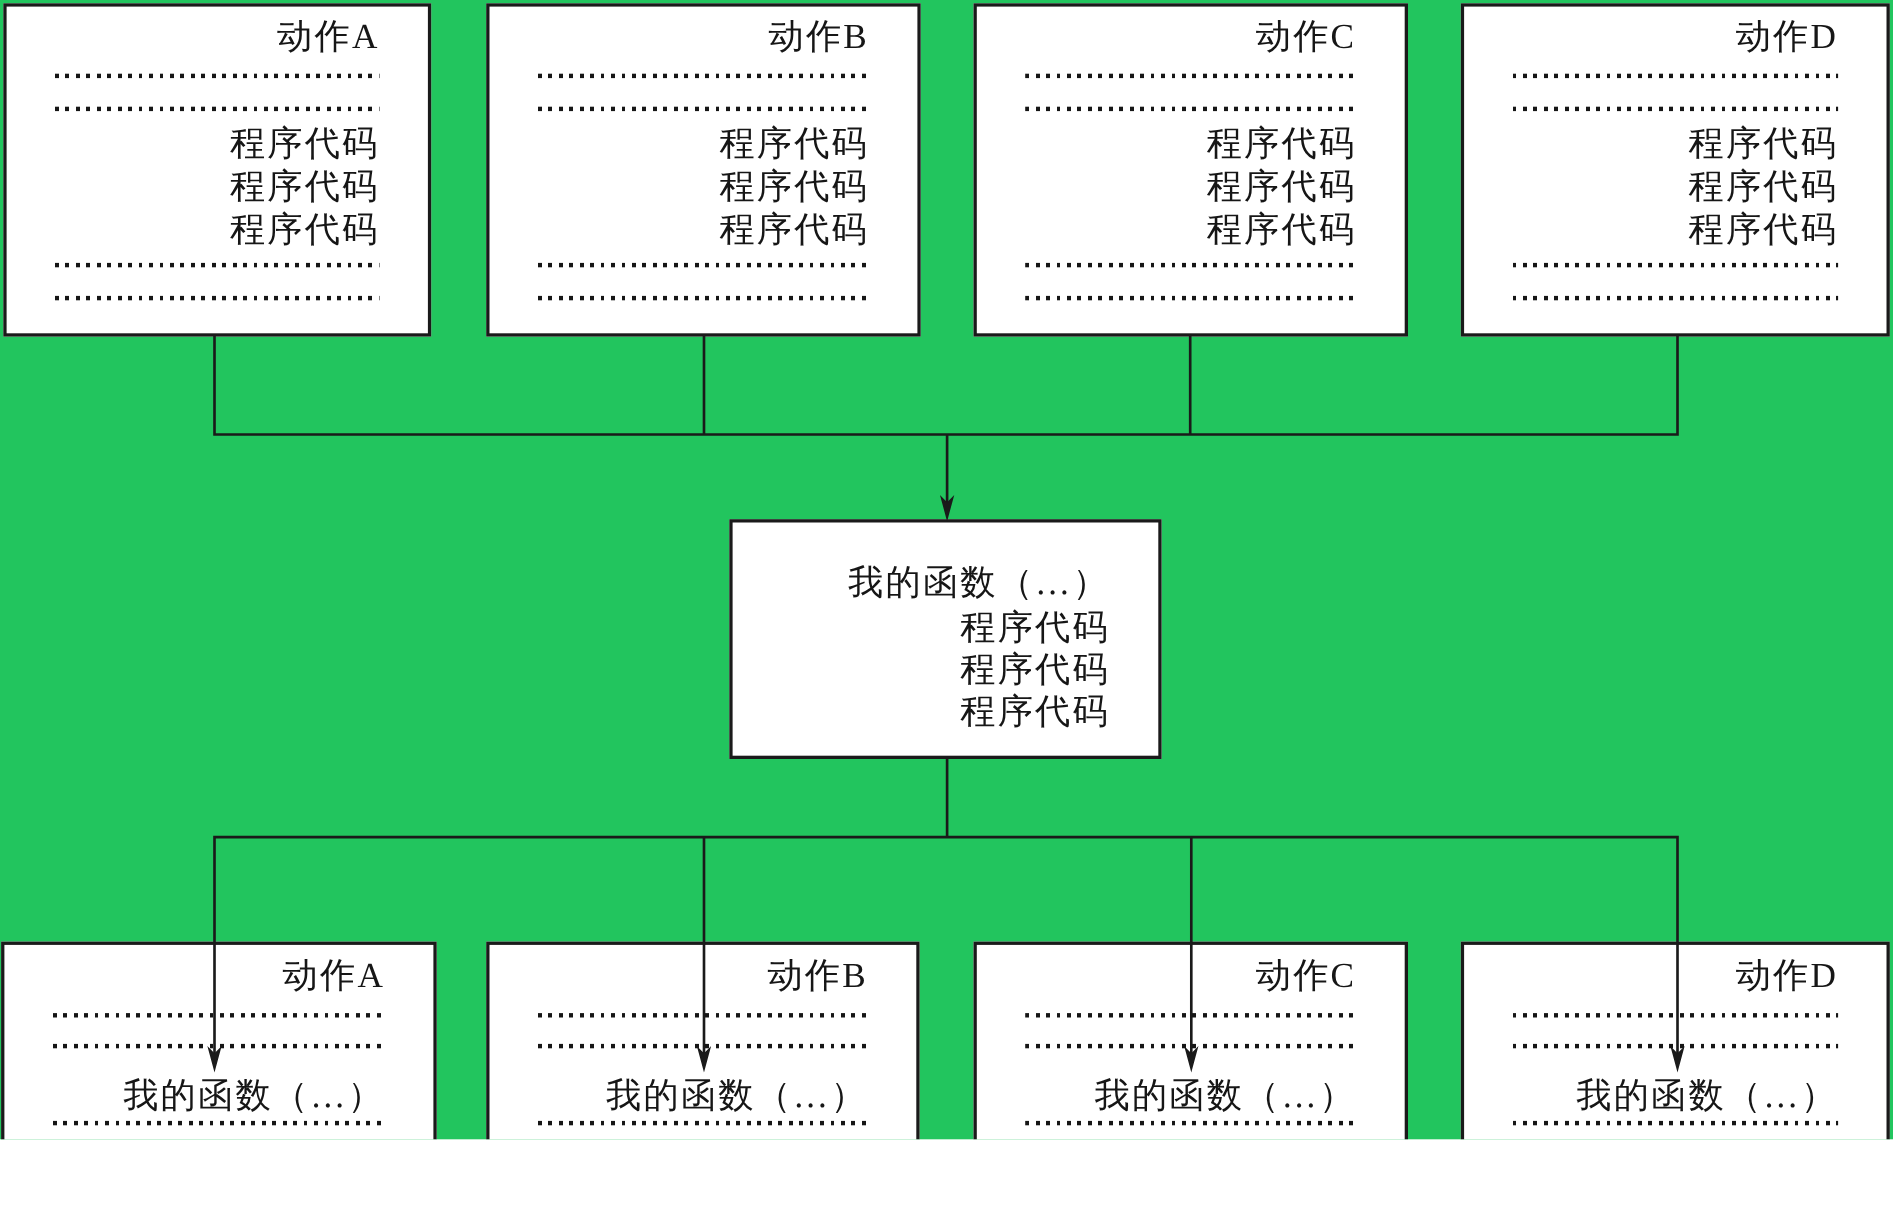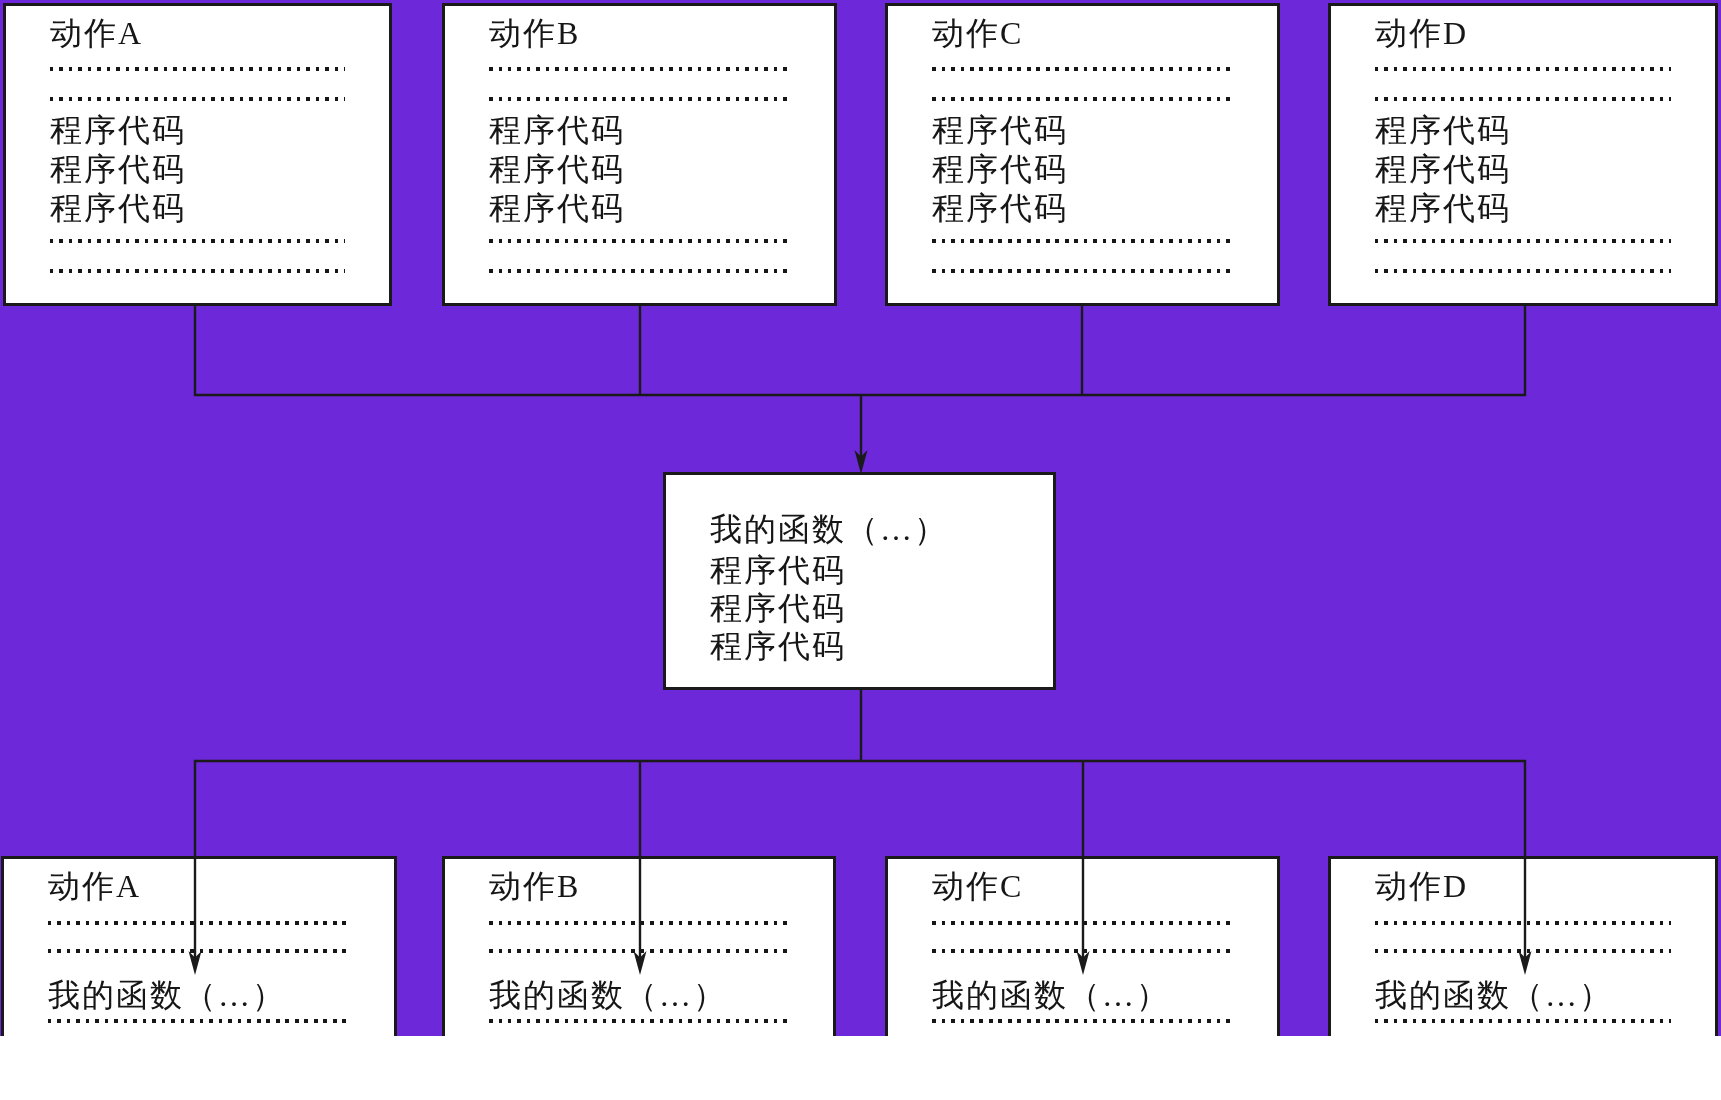--- a/index.html
+++ b/index.html
@@ -1,23 +1,24 @@
 <!DOCTYPE html>
 <html><head>
 <meta charset="utf-8">
 <style>
   html, body { margin: 0; padding: 0; background: #ffffff; }
   .canvas {
     position: relative;
     width: 1721px;
     height: 1036px;
-    background: #6d28d9;
+    background: #22c55e;
     font-family: "Liberation Serif", serif;
     color: #161616;
     overflow: hidden;
+    text-align: right;
   }
   .box {
     position: absolute;
     box-sizing: border-box;
     background: #ffffff;
     border: 3px solid #1a1a1a;
     padding: 0 44px;
     font-size: 32px;
     letter-spacing: 2px;
     z-index: 1;

